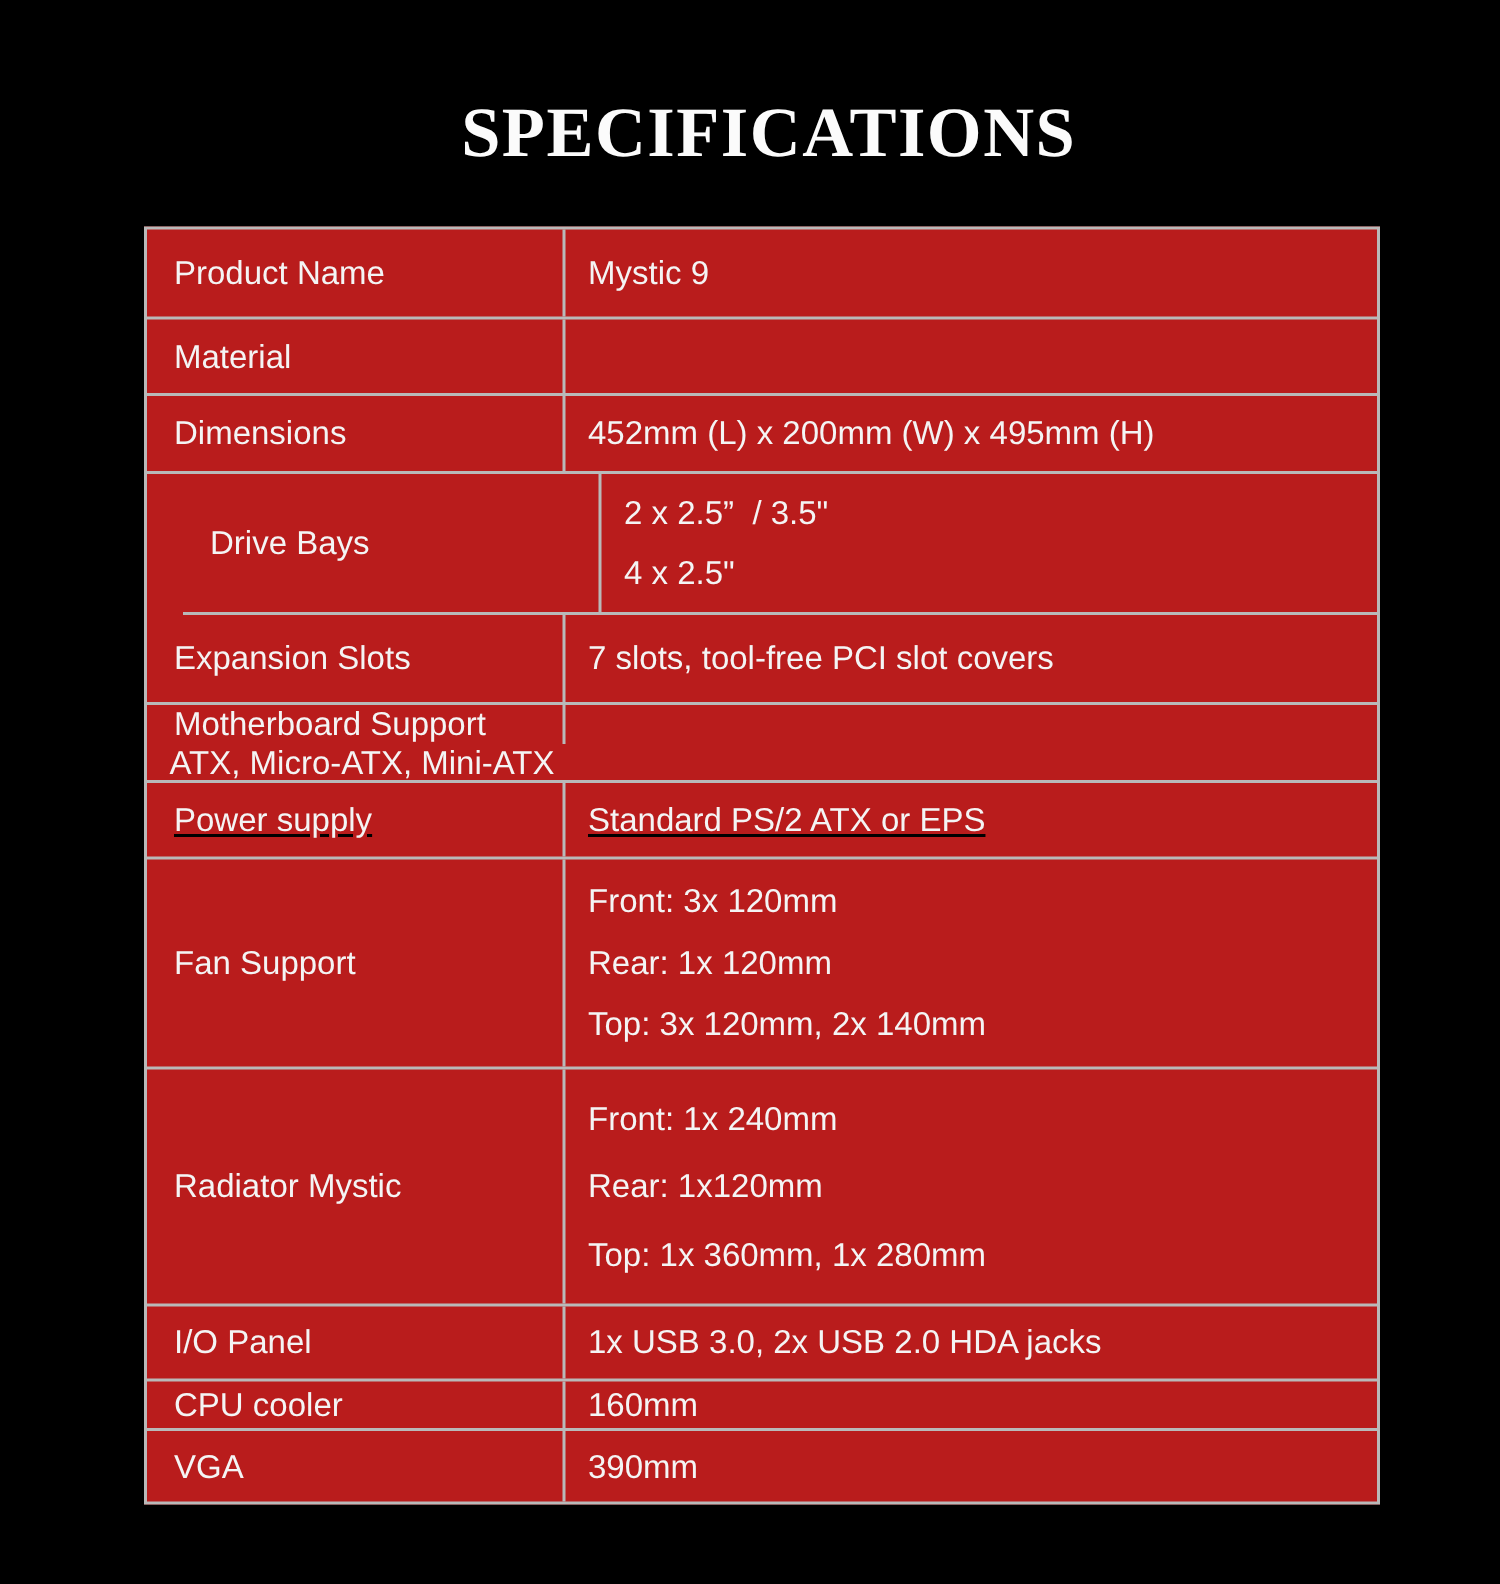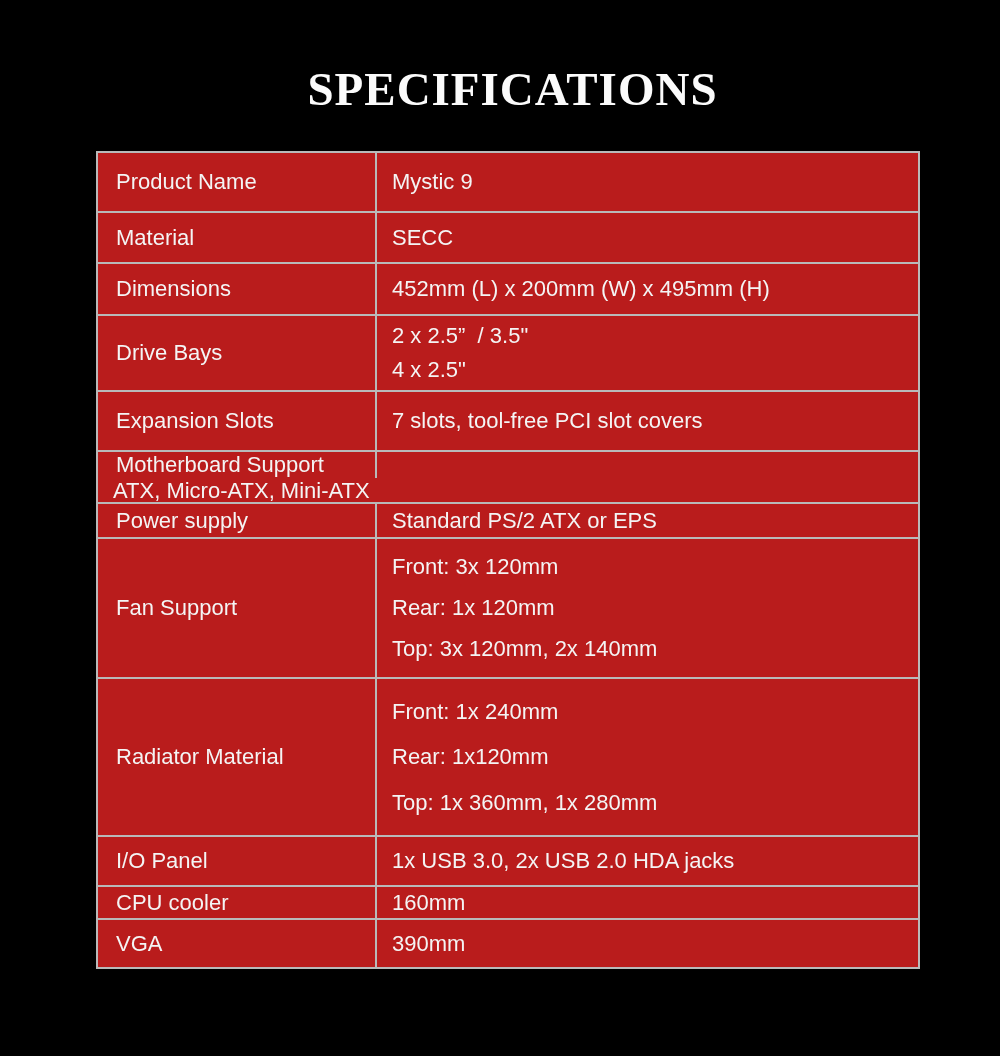--- a/index.html
+++ b/index.html
@@ -62,24 +62,24 @@
     color: #f4f4f4;
     font-size: 22px;
   }
   .spec-value .line {
     white-space: pre;
   }
   
   .r0  { height: 60px; }
   .r1  { height: 51px; }
   .r2  { height: 52px; }
-  .r3  { height: 76px; }
+  .r3  { height: 94px; margin-left: 24px; }
   .r4  { height: 60px; }
   .r5  { height: 52px; flex-direction: column; }
-  .r6  { height: 35px; }
+  .r6  { height: 51px; text-decoration: underline; }
   .r7  { height: 140px; }
   .r8  { height: 158px; }
   .r9  { height: 50px; }
   .r10 { height: 33px; }
   .r11 { height: 47px; }
 </style>
 </head>
 <body>
 
 <h1 class="page-title">SPECIFICATIONS</h1>
@@ -88,23 +88,20 @@
 
   <div class="spec-row r0">
     <div class="spec-label">Product Name</div>
     <div class="spec-value">
       <div class="line">Mystic 9</div>
     </div>
   </div>
 
   <div class="spec-row r1">
     <div class="spec-label">Material</div>
-    <div class="spec-value">
-      <div class="line">SECC</div>
-    </div>
   </div>
 
   <div class="spec-row r2">
     <div class="spec-label">Dimensions</div>
     <div class="spec-value">
       <div class="line">452mm (L) x 200mm (W) x 495mm (H)</div>
     </div>
   </div>
 
   <div class="spec-row r3">
@@ -139,21 +136,21 @@
   <div class="spec-row r7">
     <div class="spec-label">Fan Support</div>
     <div class="spec-value">
       <div class="line">Front: 3x 120mm</div>
       <div class="line">Rear: 1x 120mm</div>
       <div class="line">Top: 3x 120mm, 2x 140mm</div>
     </div>
   </div>
 
   <div class="spec-row r8">
-    <div class="spec-label">Radiator Material</div>
+    <div class="spec-label">Radiator Mystic</div>
     <div class="spec-value">
       <div class="line">Front: 1x 240mm</div>
       <div class="line">Rear: 1x120mm</div>
       <div class="line">Top: 1x 360mm, 1x 280mm</div>
     </div>
   </div>
 
   <div class="spec-row r9">
     <div class="spec-label">I/O Panel</div>
     <div class="spec-value">

